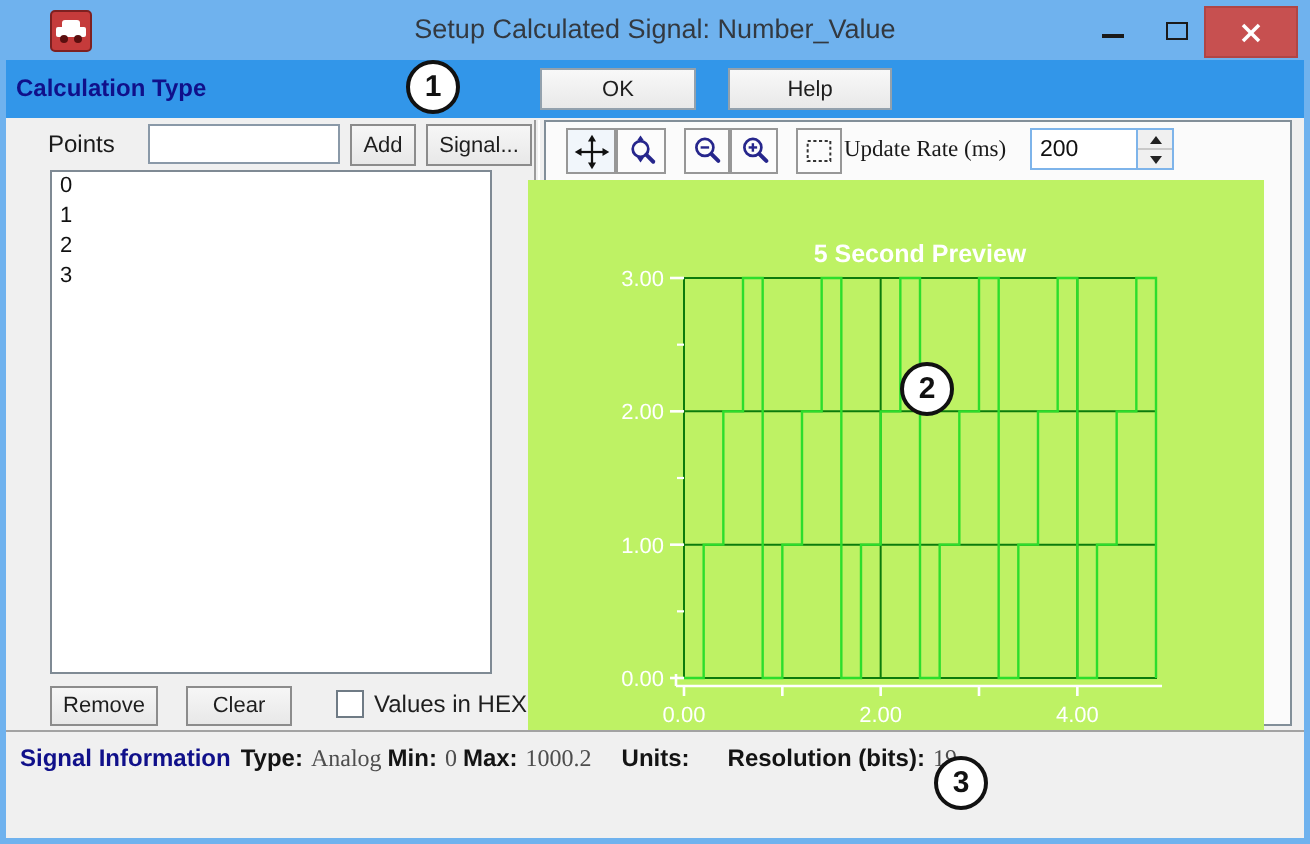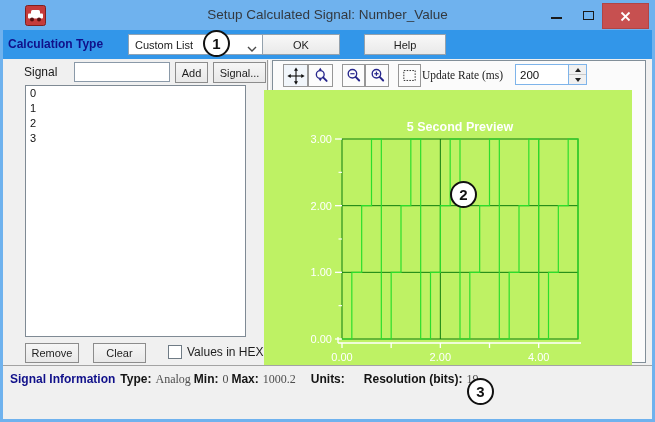--- a/index.html
+++ b/index.html
@@ -22,21 +22,21 @@
   
   .typebar { position:absolute; left:3px; top:30px; width:649px; height:29px; background:#3296E9; }
   .type-label { position:absolute; left:8px; top:37px; font-size:12px; font-weight:bold; color:#10108A; }
   .combo { position:absolute; left:128px; top:34px; width:137px; height:21px; background:#fff;
            border:1px solid #8FA3B5; display:flex; align-items:center; padding-left:6px;
            font-size:11px; color:#1A1A1A; }
   .combo .chev { position:absolute; right:7px; top:7px; }
   .bar-btn { position:absolute; top:34px; height:21px; background:linear-gradient(#F8F8F8,#E9E9E9);
              border:1px solid #93A1AD; font-size:11px; color:#1E1E1E; display:flex;
              align-items:center; justify-content:center; }
-  .btn-ok { left:262px; width:78px; }
+  .btn-ok { left:270px; width:78px; }
   .btn-help { left:364px; width:82px; }
 
   
   .bodybg { position:absolute; left:3px; top:59px; width:649px; height:360px; background:#F0F0F0; }
 
   
   .points-label { position:absolute; left:24px; top:65px; font-size:12px; color:#1A1A1A; }
   .points-input { position:absolute; left:74px; top:62px; width:96px; height:20px; background:#fff;
                   border:1px solid #8A99A8; font-size:11px; padding:0 3px; font-family:inherit; }
   .sm-btn { position:absolute; background:linear-gradient(#F6F6F6,#E8E8E8); border:1px solid #8C8C8C;
@@ -122,34 +122,26 @@
     <div class="ctl-close">
       <svg width="11" height="11" viewBox="0 0 11 11">
         <line x1="1.5" y1="1.5" x2="9.5" y2="9.5" stroke="#FFFFFF" stroke-width="1.8"></line>
         <line x1="9.5" y1="1.5" x2="1.5" y2="9.5" stroke="#FFFFFF" stroke-width="1.8"></line>
       </svg>
     </div>
   </div>
 
   <div class="typebar"></div>
   <span class="type-label">Calculation Type</span>
-  <div class="combo">
-    <span>Custom List</span>
-    <span class="chev">
-      <svg width="10" height="6" viewBox="0 0 10 6">
-          <polyline points="1,1 5,5 9,1" fill="none" stroke="#4A4A4A" stroke-width="1.4"></polyline>
-        </svg>
-    </span>
-  </div>
   <div class="bar-btn btn-ok">OK</div>
   <div class="bar-btn btn-help">Help</div>
 
   <div class="bodybg"></div>
 
-  <span class="points-label">Signal</span>
+  <span class="points-label">Points</span>
   <input class="points-input" value="" style="">
   <div class="sm-btn btn-add">Add</div>
   <div class="sm-btn btn-import">Signal...</div>
   <div class="listbox">
       <div class="list-item">0</div>
       <div class="list-item">1</div>
       <div class="list-item">2</div>
       <div class="list-item">3</div>
     </div>
   <div class="sm-btn btn-remove">Remove</div>

